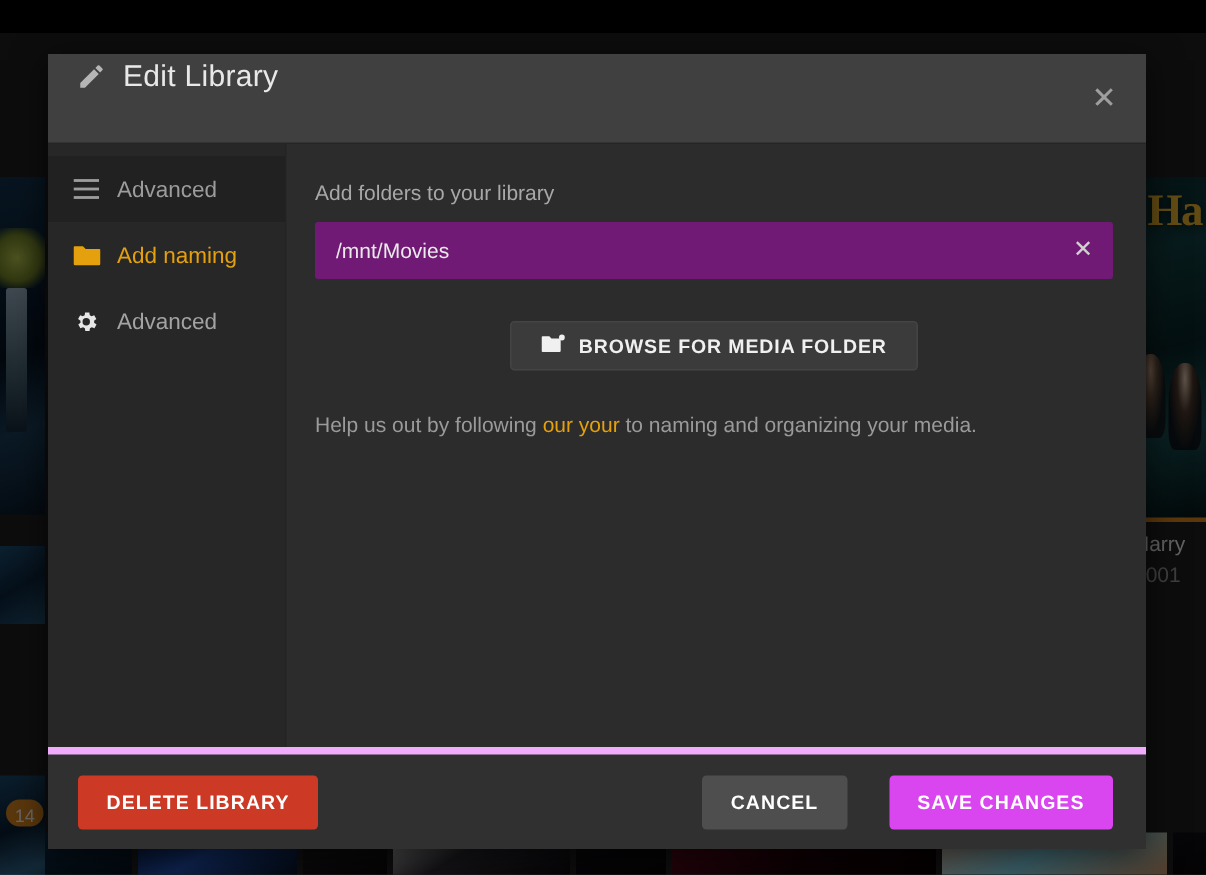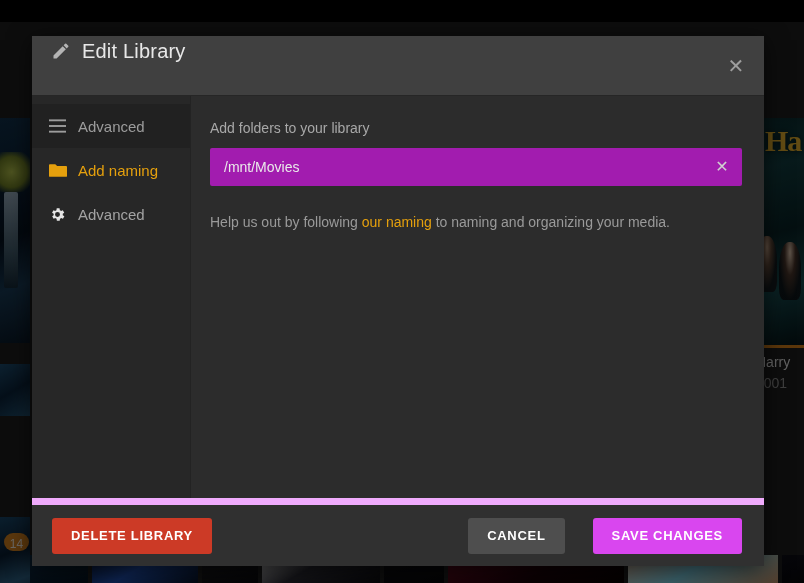--- a/index.html
+++ b/index.html
@@ -164,21 +164,21 @@
   .side-item.accent .si-label { color: #e5a00d; }
   .side-item.plain .si-label { color: #a3a3a3; }
 
   .content {
     flex: 1 1 auto; background: #2c2c2c; padding: 24px 22px 0 19px;
   }
   .field-label { color: #a8a8a8; font-size: 14px; margin-bottom: 12px; }
 
   .folder-input {
     position: relative;
-    height: 38px; background: #a21caf;
+    height: 38px; background: #701a75;
     display: flex; align-items: center;
     padding: 0 22px 0 14px;
     border-radius: 2px;
   }
   .folder-input .val { color: #eaeaea; font-size: 14px; }
   .folder-clear {
     position: absolute; right: 10px; top: 50%; transform: translateY(-50%);
     width: 20px; height: 20px; line-height: 20px; text-align: center;
     color: #d0d0d0; font-size: 16px; cursor: pointer; background: none; border: 0;
     font-family: "Liberation Sans", sans-serif;
@@ -195,21 +195,21 @@
 
   .help-text {
     margin-top: 28px; color: #9a9a9a; font-size: 14px;
   }
   .help-text a { color: #e5a00d; text-decoration: none; }
 
   .modal-footer {
     height: 68px; flex: 0 0 68px;
     display: flex; align-items: center; justify-content: space-between;
     padding: 0 22px 0 20px;
-    background: #303030; border-top: 7px solid #f0abfc;
+    background: #303030; border-top: 5px solid #f0abfc;
   }
   .footer-right { display: flex; gap: 28px; }
   .btn {
     border: 0; border-radius: 3px; cursor: pointer;
     font-size: 13px; font-weight: bold; letter-spacing: .7px;
     height: 36px; padding: 0 19px; color: #fff;
     font-family: "Liberation Sans", sans-serif;
   }
   .btn-danger { background: #cc3a26; }
   .btn-cancel { background: #4e4e4e; }
@@ -308,23 +308,34 @@
 
       <div class="content">
 
         <div class="field-label">Add folders to your library</div>
 
         <div class="folder-input">
           <span class="val">/mnt/Movies</span>
           <button class="folder-clear">✕</button>
         </div>
 
+        <div class="browse-wrap">
+          <button class="browse-btn">
+            <span>
+              <svg width="16" height="14" viewBox="0 0 20 16" fill="#f0f0f0">
+                <path d="M0 3a1 1 0 0 1 1-1h5.5l1.8 1.8H15a1 1 0 0 1 1 1V14a1 1 0 0 1-1 1H1a1 1 0 0 1-1-1V3z"></path>
+                <circle cx="17" cy="3" r="2.4"></circle>
+              </svg>
+            </span>
+            <span>BROWSE FOR MEDIA FOLDER</span>
+          </button>
+        </div>
 
         <div class="help-text">
-          <span>Help us out by following </span><a href="#">our naming</a><span> to naming and organizing your media.</span>
+          <span>Help us out by following </span><a href="#">our your</a><span> to naming and organizing your media.</span>
         </div>
 
       </div>
     </div>
 
     <div class="modal-footer">
       <button class="btn btn-danger">DELETE LIBRARY</button>
       <div class="footer-right">
         <button class="btn btn-cancel">CANCEL</button>
         <button class="btn btn-primary">SAVE CHANGES</button>

